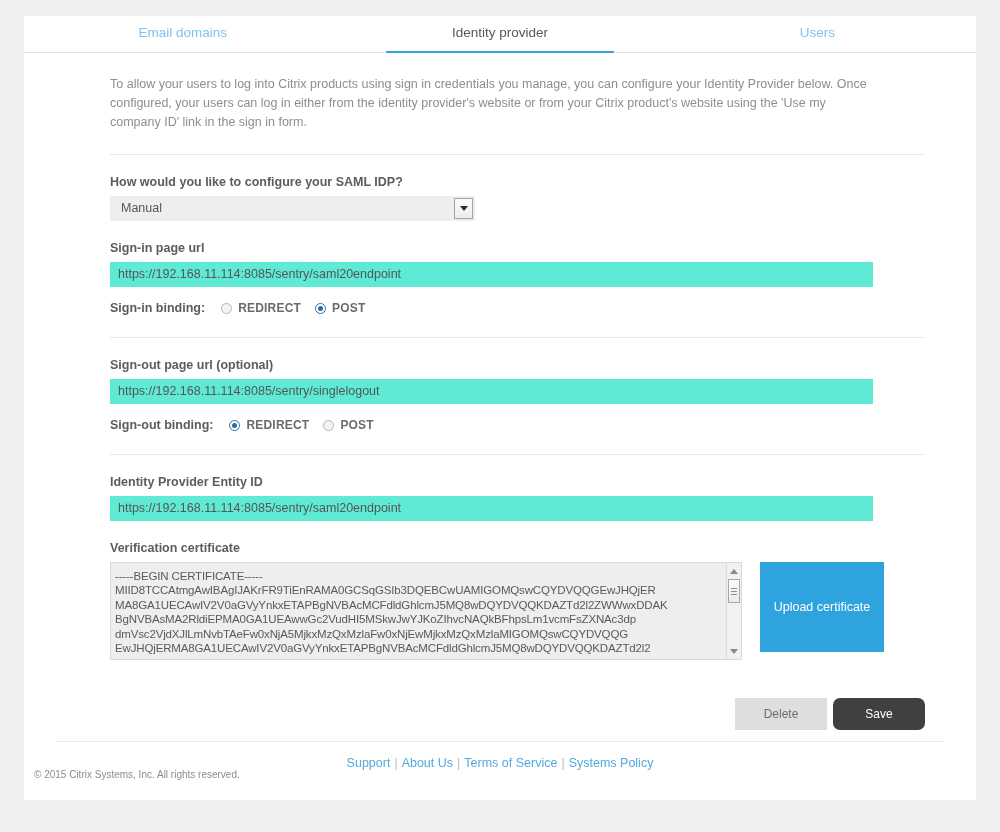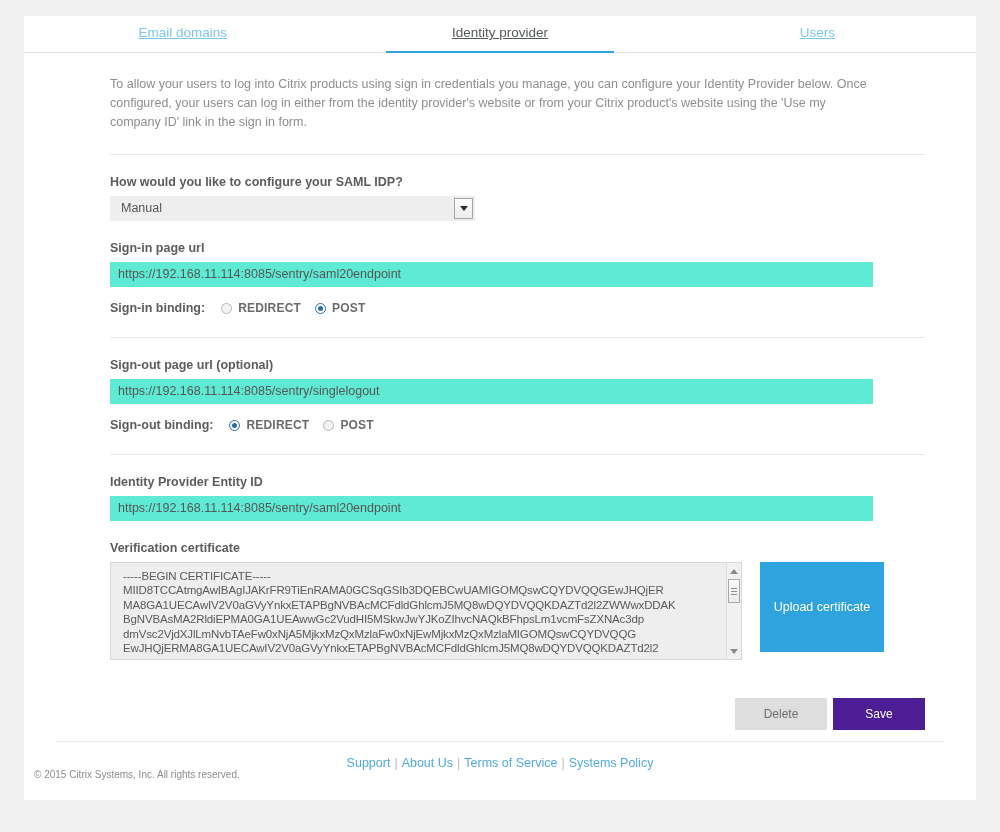--- a/index.html
+++ b/index.html
@@ -35,21 +35,20 @@
   }
   .tab {
     flex: 1;
     text-align: center;
     font-size: 13.5px;
     color: #7ec5ea;
     line-height: 34px;
     cursor: pointer;
     position: relative;
     user-select: none;
-    text-decoration: underline;
   }
   .tab.active {
     color: #55595c;
   }
   .tab.active::after {
     content: "";
     position: absolute;
     left: 14%;
     right: 14%;
     bottom: -1px;
@@ -190,21 +189,21 @@
     position: relative;
     width: 632px;
     height: 98px;
     background: #eeeeee;
     border: 1px solid #d8d8d8;
     box-sizing: border-box;
     overflow: hidden;
   }
   .certtext {
     margin: 0;
-    padding: 6px 0 0 12px;
+    padding: 6px 0 0 4px;
     font-family: "Liberation Sans", sans-serif;
     font-size: 11.5px;
     line-height: 14.4px;
     color: #5a5a5a;
     white-space: pre;
     letter-spacing: -0.15px;
   }
   .scrollbar {
     position: absolute;
     right: 0;
@@ -289,22 +288,23 @@
     justify-content: center;
     cursor: pointer;
     user-select: none;
   }
   .btn-secondary {
     background: #dedede;
     color: #6e6e6e;
     margin-right: 6px;
   }
   .btn-primary {
-    background: #4c1d95;
+    background: #404040;
     color: #ffffff;
+    border-radius: 7px;
   }
 
   
   .footer-rule {
     position: absolute;
     left: 32px;
     right: 32px;
     bottom: 58px;
     height: 1px;
     background: #eaeaea;

